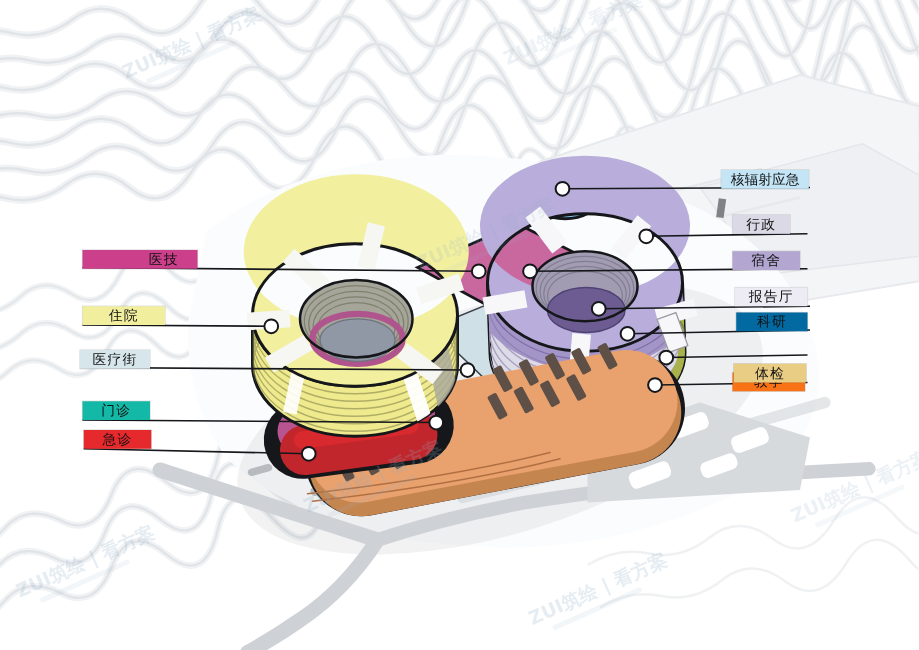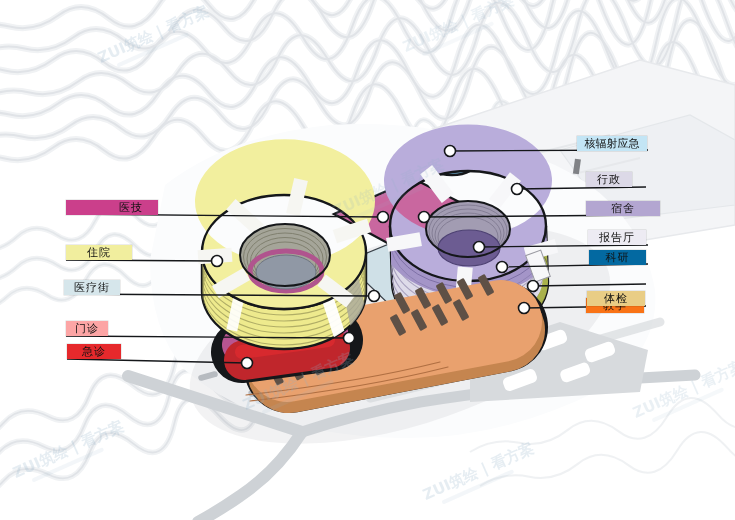--- a/index.html
+++ b/index.html
@@ -240,26 +240,26 @@
     <circle cx="479" cy="247" r="5.5"></circle>
         <circle cx="502" cy="267" r="5.5"></circle>
     <circle cx="533" cy="286" r="5.5"></circle>
         <circle cx="524" cy="308" r="5.5"></circle>
   </g>
 </svg>
 
 <div class="chip" style="left: 66px; top: 200px; width: 54px; background: rgb(203, 63, 139); padding-left: 38px;">医技</div>
 <div class="chip" style="left: 66px; top: 245px; width: 66px; background: rgb(241, 238, 158);">住院</div>
 <div class="chip" style="left: 64px; top: 280px; width: 56px; background: rgb(214, 230, 235);">医疗街</div>
-<div class="chip" style="left: 66px; top: 321px; width: 42px; background: #fca5a5;">门诊</div>
+<div class="chip" style="left: 66px; top: 321px; width: 54px; background: #14b8a6;">门诊</div>
 <div class="chip" style="left: 67px; top: 344px; width: 54px; background: rgb(230, 41, 44);">急诊</div>
 
 <div class="chip" style="left: 577px; top: 136px; width: 70px; letter-spacing: 0px; background: rgb(195, 229, 245);">核辐射应急</div>
 <div class="chip" style="left: 586px; top: 172px; width: 46px; background: rgb(220, 217, 231);">行政</div>
-<div class="chip" style="left: 586px; top: 201px; width: 74px; background: rgb(179, 166, 209);">宿舍</div>
+<div class="chip" style="left: 586px; top: 201px; width: 54px; background: rgb(179, 166, 209);">宿舍</div>
 <div class="chip" style="left: 588px; top: 230px; width: 58px; background: rgb(237, 235, 243);">报告厅</div>
 <div class="chip" style="left: 589px; top: 250px; width: 57px; background: #0369a1;">科研</div>
 <div class="chip" style="left: 586px; top: 270px; width: 58px; background: #f97316; margin-top: 28px;">教学</div>
 <div class="chip" style="left: 587px; top: 291px; width: 58px; background: rgb(233, 205, 133);">体检</div>
 
 <div class="wm" style="left:95px;top:25px"><span>ZUI筑绘 | 看方案</span><div class="bar"></div></div>
 <div class="wm" style="left:400px;top:14px;opacity:0.16"><span>ZUI筑绘 | 看方案</span><div class="bar"></div></div>
 <div class="wm" style="left:330px;top:178px;opacity:0.16"><span>ZUI筑绘 | 看方案</span><div class="bar"></div></div>
 <div class="wm" style="left:240px;top:372px"><span>ZUI筑绘 | 看方案</span><div class="bar"></div></div>
 <div class="wm" style="left:10px;top:440px"><span>ZUI筑绘 | 看方案</span><div class="bar"></div></div>

